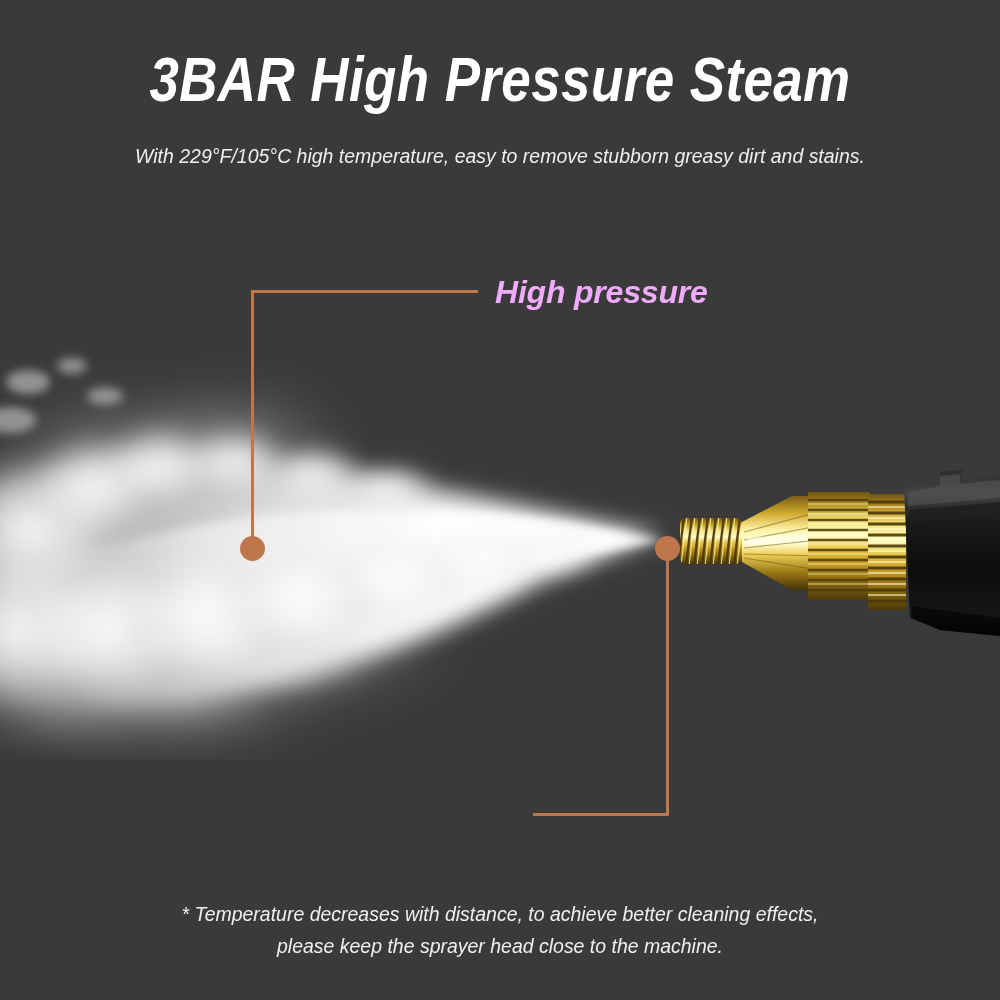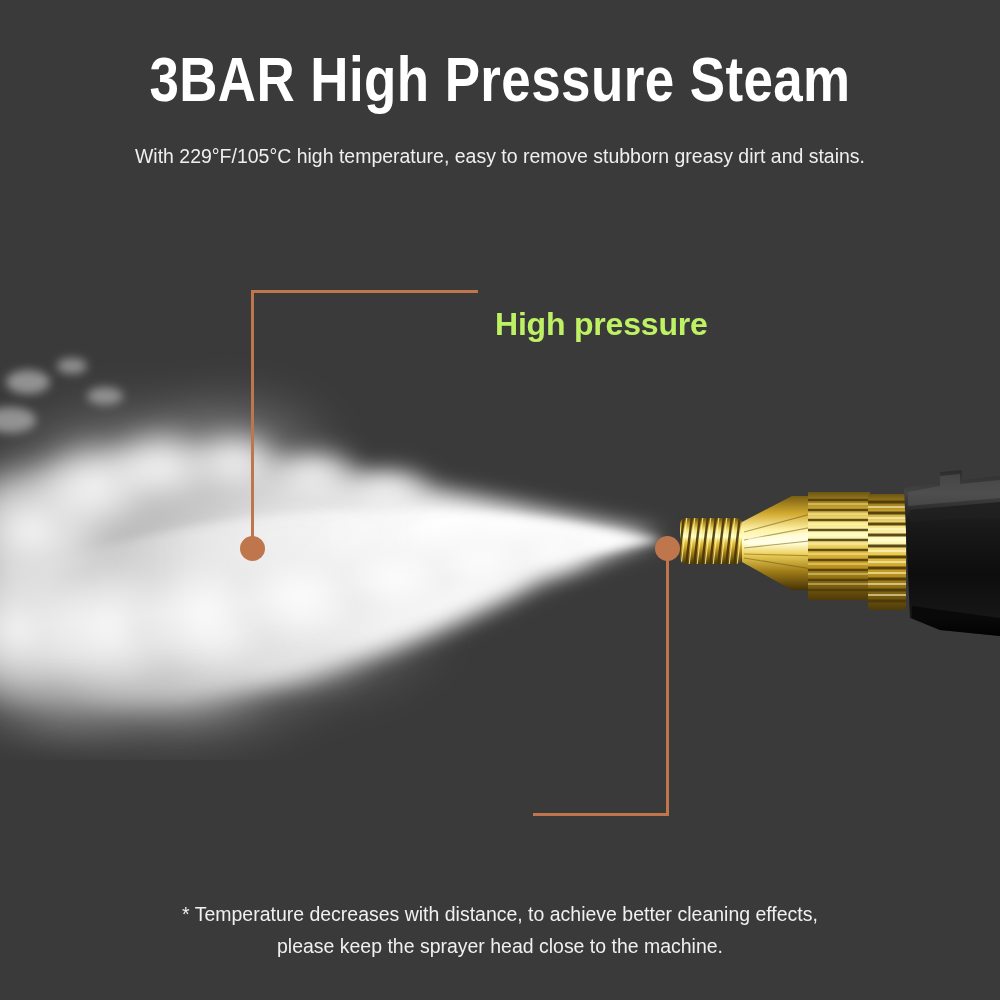--- a/index.html
+++ b/index.html
@@ -3,21 +3,21 @@
 <meta charset="utf-8">
 <style>
   * { margin:0; padding:0; box-sizing:border-box; }
   html,body { width:1000px; height:1000px; }
   body {
     background:#3a3a3a;
     font-family:"Liberation Sans", sans-serif;
     overflow:hidden;
     position:relative;
   }
-  #stage { position:absolute; inset:0; width:1000px; height:1000px; overflow:hidden; }
+  #stage { position:absolute; inset:0; width:1000px; height:1000px; overflow:hidden;font-style:italic; }
 
   
   .headline {
     position:absolute; left:0; top:46px; width:1000px;
     text-align:center;
     font-family:"Liberation Sans Narrow","Liberation Sans",sans-serif;
     font-weight:700;
     font-size:63px;
     line-height:66px;
     letter-spacing:0.5px;
@@ -43,24 +43,23 @@
     line-height:32px;
     color:#f0f0f0;
     transform:scaleX(0.95);
     transform-origin:50% 50%;
   }
   .footnote span { display:block; white-space:nowrap; }
 
   .callout {
     position:absolute;
     font-weight:700;
-    color:#bef264;
+    color:#f0abfc;
     white-space:nowrap;
     letter-spacing:-0.2px;
-    margin-top:32px;
   }
   #callout-pressure { left:495px; top:274px; font-size:32px; }
   #callout-temp     { left:68px;  top:795px; font-size:30px; }
 
   
   .lead { position:absolute; background:#c0764c; }
   .lead.h { height:3px; }
   .lead.v { width:3px; }
   #lead-top-h { left:251px; top:290px;  width:227px; }
   #lead-top-v { left:251px; top:290px;  height:258px; }

